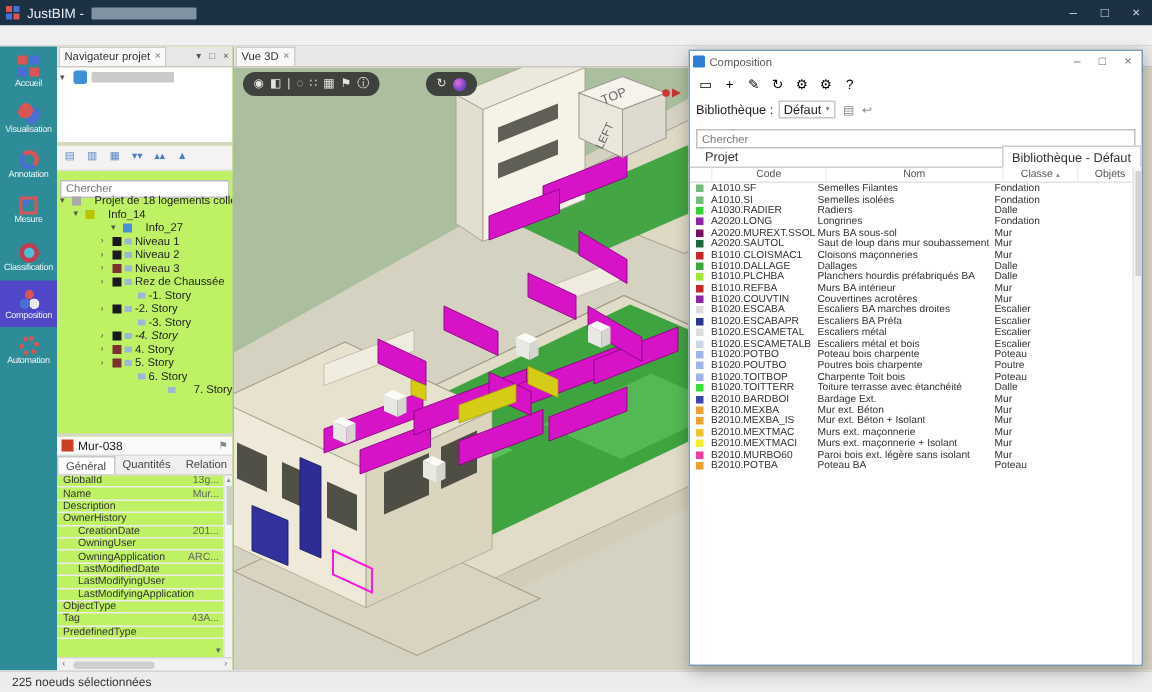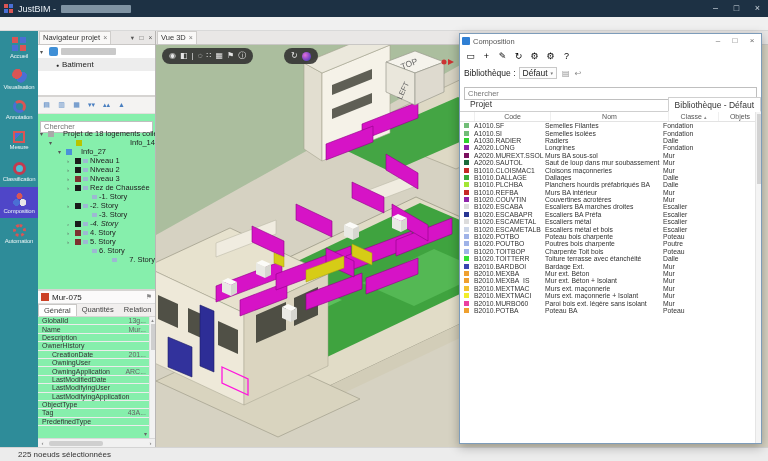--- a/index.html
+++ b/index.html
@@ -33,21 +33,21 @@
   .icon-grid { background-image:linear-gradient(#d95555,#d95555),linear-gradient(#4a6fd4,#4a6fd4),linear-gradient(#4a6fd4,#4a6fd4),linear-gradient(#d95555,#d95555);
     background-size:6px 6px; background-position:0 0,8px 0,0 8px,8px 8px; background-repeat:no-repeat; }
   .icon-blob { border-radius:50%; background:radial-gradient(circle at 32% 38%,#d95555 0 36%,rgba(0,0,0,0) 38%),radial-gradient(circle at 66% 62%,#4a6fd4 0 40%,rgba(0,0,0,0) 42%); }
   .icon-ring { border-radius:50%; border:3px solid #d95555; border-left-color:#4a6fd4; border-bottom-color:#4a6fd4; width:13px; height:13px; }
   .icon-square { border:2px solid #d95555; width:12px; height:12px; background:linear-gradient(135deg,#4a6fd4 40%,rgba(0,0,0,0) 40%); }
   .icon-target { border-radius:50%; background:#4ac0d4; border:3px solid #c23b4f; width:13px; height:13px; }
   .icon-cubes { background:radial-gradient(circle at 50% 28%,#d95555 0 22%,rgba(0,0,0,0) 24%),radial-gradient(circle at 30% 70%,#4a6fd4 0 22%,rgba(0,0,0,0) 24%),radial-gradient(circle at 72% 70%,#e8e8e8 0 22%,rgba(0,0,0,0) 24%); }
   .icon-gear { border-radius:50%; border:3px dotted #d95555; width:13px; height:13px; }
 
   
-  .leftcol { width:118px; flex:none; display:flex; flex-direction:column; border-right:1px solid #b9b7b5; background:#86efac; }
+  .leftcol { width:118px; flex:none; display:flex; flex-direction:column; border-right:1px solid #b9b7b5; background:#bef264; }
   .panel { display:flex; flex-direction:column; overflow:hidden; }
   .p-nav { height:64px; } .p-ifc { height:194px; border-top:2px solid #d6d4d2; } .p-props { height:158px; border-top:2px solid #d6d4d2; }
   .pstrip { height:14px; background:#e9e7e6; border-bottom:1px solid #c9c7c5; display:flex; align-items:flex-end; font-size:7.5px; color:#333; }
   .ptab { background:#f9f8f7; border:1px solid #cfcdcb; border-bottom:none; margin-left:1px; padding:0 3px; height:13px; line-height:12px; display:flex; align-items:center; white-space:nowrap; overflow:hidden; }
   .tclose { margin-left:3px; color:#777; font-size:7px; }
   .psp { flex:1; }
   .pbtn { width:9px; text-align:center; color:#555; font-size:6.5px; line-height:13px; }
   .pbody { flex:1; background:#fff; overflow:hidden; }
 
   
@@ -92,21 +92,21 @@
   .viewport { flex:1; position:relative; display:flex; flex-direction:column; }
   .canvas { position:relative; flex:1; overflow:hidden; background:#d6d2c2; }
   .canvas svg { position:absolute; left:0; top:0; width:100%; height:100%; }
   .vtb { position:absolute; top:3px; height:16px; background:rgba(48,48,48,0.88); border-radius:8px; display:flex; align-items:center; gap:4px; padding:0 7px; color:#e4e4e4; font-size:8px; }
   .vtb1 { left:6px; }
   .vtb2 { left:128px; }
   .vtb-i { line-height:16px; }
   .sphere { width:9px; height:9px; border-radius:50%; background:radial-gradient(circle at 35% 35%,#e070d8,#8247c9 55%,#2f3fae); }
 
   
-  .statusbar { position:absolute; left:0; right:0; bottom:0; height:14px; background:#ececec; border-top:1px solid #d4d4d4; font-size:8px; color:#333; padding-left:18px; line-height:13px; }
+  .statusbar { position:absolute; left:0; right:0; bottom:0; height:14px; background:#ececec; border-top:1px solid #d4d4d4; font-size:8px; color:#333; padding-left:8px; line-height:13px; }
 
   
   .comp { position:absolute; left:459px; top:33px; width:303px; height:411px; background:#fff; border:1px solid #7d9cba; box-shadow:0 3px 10px rgba(0,0,0,0.3); display:flex; flex-direction:column; z-index:10; }
   .comp-title { height:14px; display:flex; align-items:center; gap:3px; padding:0 2px; font-size:7.5px; color:#555; }
   .comp-ic { width:8px; height:8px; background:#2f7fd4; border-radius:1px; flex:none; }
   .comp-sp { flex:1; }
   .cw-btn { width:14px; text-align:center; color:#666; font-size:8px; line-height:14px; }
   .comp-toolbar { height:17px; display:flex; align-items:center; gap:3px; padding:0 4px; }
   .cbtn { min-width:13px; height:13px; line-height:13px; text-align:center; font-size:9px; }
   .comp-lib { height:16px; display:flex; align-items:center; padding:0 4px; font-size:8.5px; color:#222; }
@@ -199,24 +199,20 @@
           <span class="pbtn">▾</span>
           <span class="pbtn">□</span>
           <span class="pbtn">×</span>
         </div>
         <div class="pbody">
           <div class="nav-row">
             <span class="tw">▾</span>
             <span class="proj-ic"></span>
             <span class="redact r-nav"></span>
           </div>
-          <div class="nav-row child sel">
-            <span class="bullet">●</span>
-            <span>Batiment</span>
-          </div>
         </div>
       </section>
 
       <section class="panel p-ifc">
         <div class="itoolbar">
             <span class="itbtn"><span>▤</span></span>
             <span class="itbtn"><span>▥</span></span>
             <span class="itbtn"><span>▦</span></span>
             <span class="itbtn"><span>▾▾</span></span>
             <span class="itbtn"><span>▴▴</span></span>
@@ -225,27 +221,27 @@
         <div class="isearch">
           <input type="text" placeholder="Chercher" style="">
         </div>
         <div class="itree">
             <div class="tree-row" style="padding-left: 2px;">
             <span class="tw">▾</span>
             <span class="sq" style="background: rgb(169, 169, 169);"></span>
             <span class="stg"></span>
             <span>Projet de 18 logements collec...</span>
           </div>
-            <div class="tree-row" style="padding-left: 11px; justify-content: space-between;">
+            <div class="tree-row" style="padding-left: 11px;">
             <span class="tw">▾</span>
             <span class="sq" style="background: rgb(185, 196, 0);"></span>
             <span class="stg"></span>
             <span>Info_14</span>
           </div>
-            <div class="tree-row" style="padding-left: 20px;">
+            <div class="tree-row" style="padding-left: 36px;">
             <span class="tw">▾</span>
             <span class="sq" style="background: rgb(74, 144, 217);"></span>
             <span class="stg"></span>
             <span>Info_27</span>
           </div>
             <div class="tree-row" style="padding-left: 29px;">
             <span class="tw">›</span>
             <span class="sq" style="background: rgb(26, 26, 26);"></span>
             <span class="stg" style="background: rgb(157, 184, 210);"></span>
             <span>Niveau 1</span>
@@ -321,21 +317,21 @@
             <span class="sq"></span>
             <span class="stg" style="background: rgb(157, 184, 210);"></span>
             <span>8. Story</span>
           </div>
           </div>
       </section>
 
       <section class="panel p-props">
         <div class="objrow">
           <span class="wall-ic"></span>
-          <span>Mur-075</span>
+          <span>Mur-038</span>
           <span class="pin">⚑</span>
         </div>
         <div class="ftabs">
             <span class="ftab active"><span>Général</span></span>
             <span class="ftab"><span>Quantités</span></span>
             <span class="ftab"><span>Relation</span></span>
           </div>
         <div class="pgrid">
           <div>
               <div class="prop-row" style="padding-left: 4px;">

